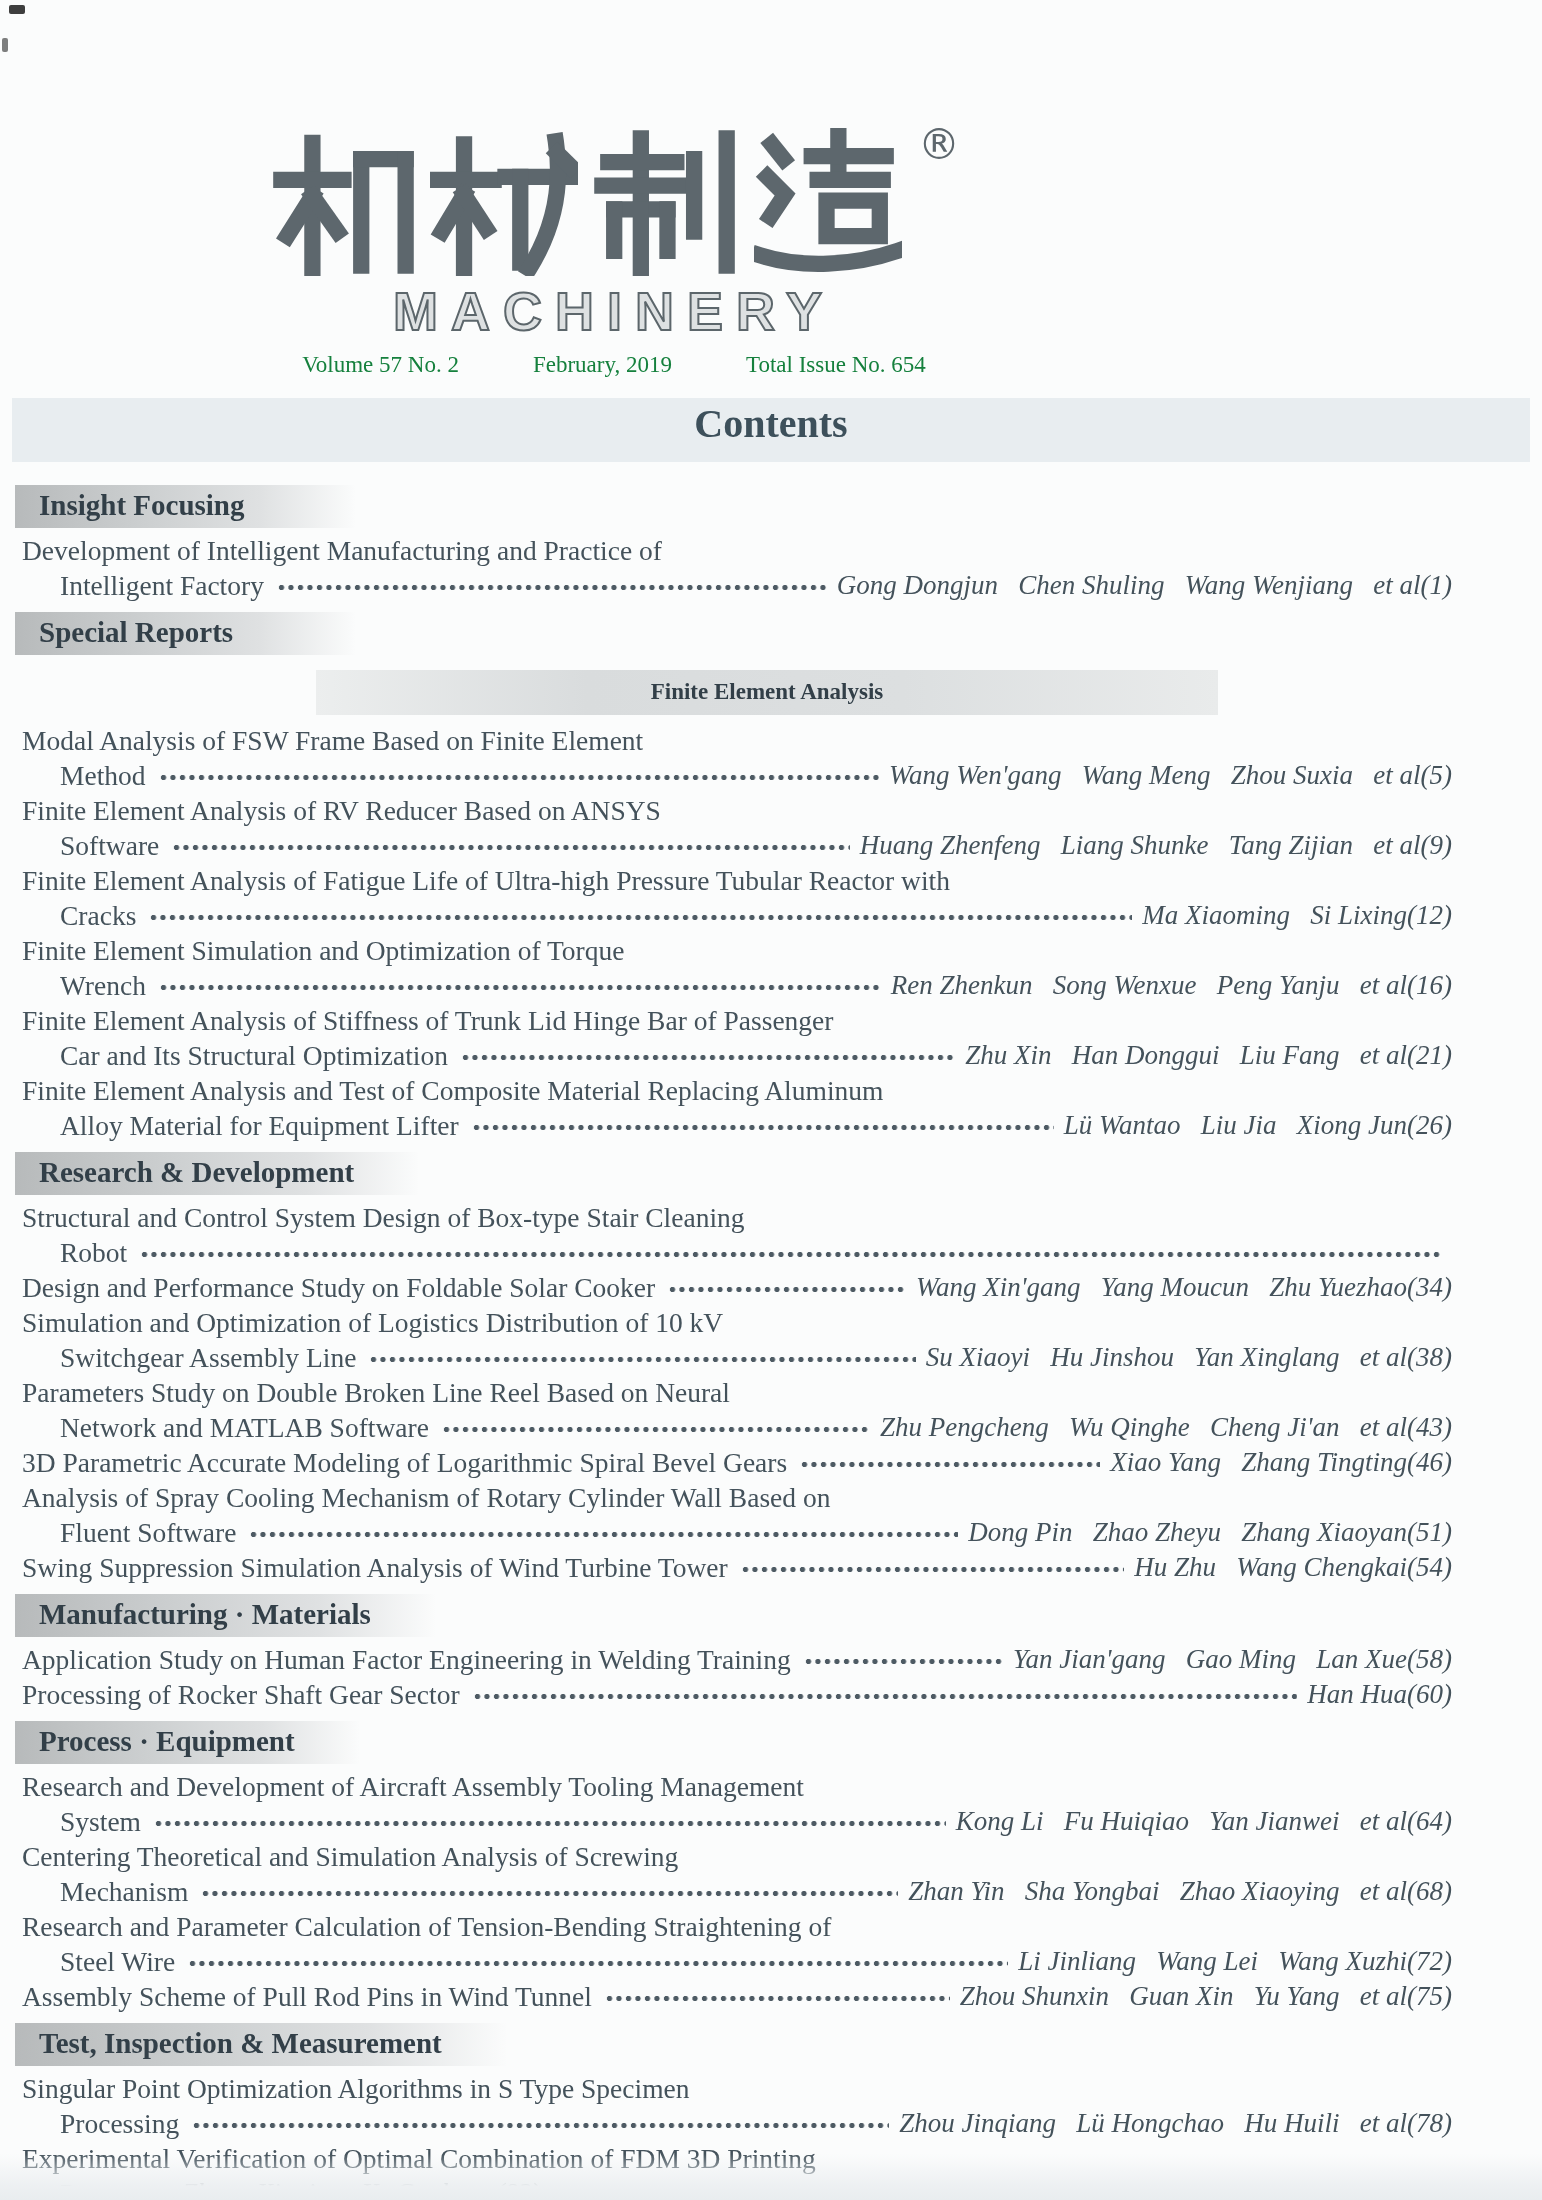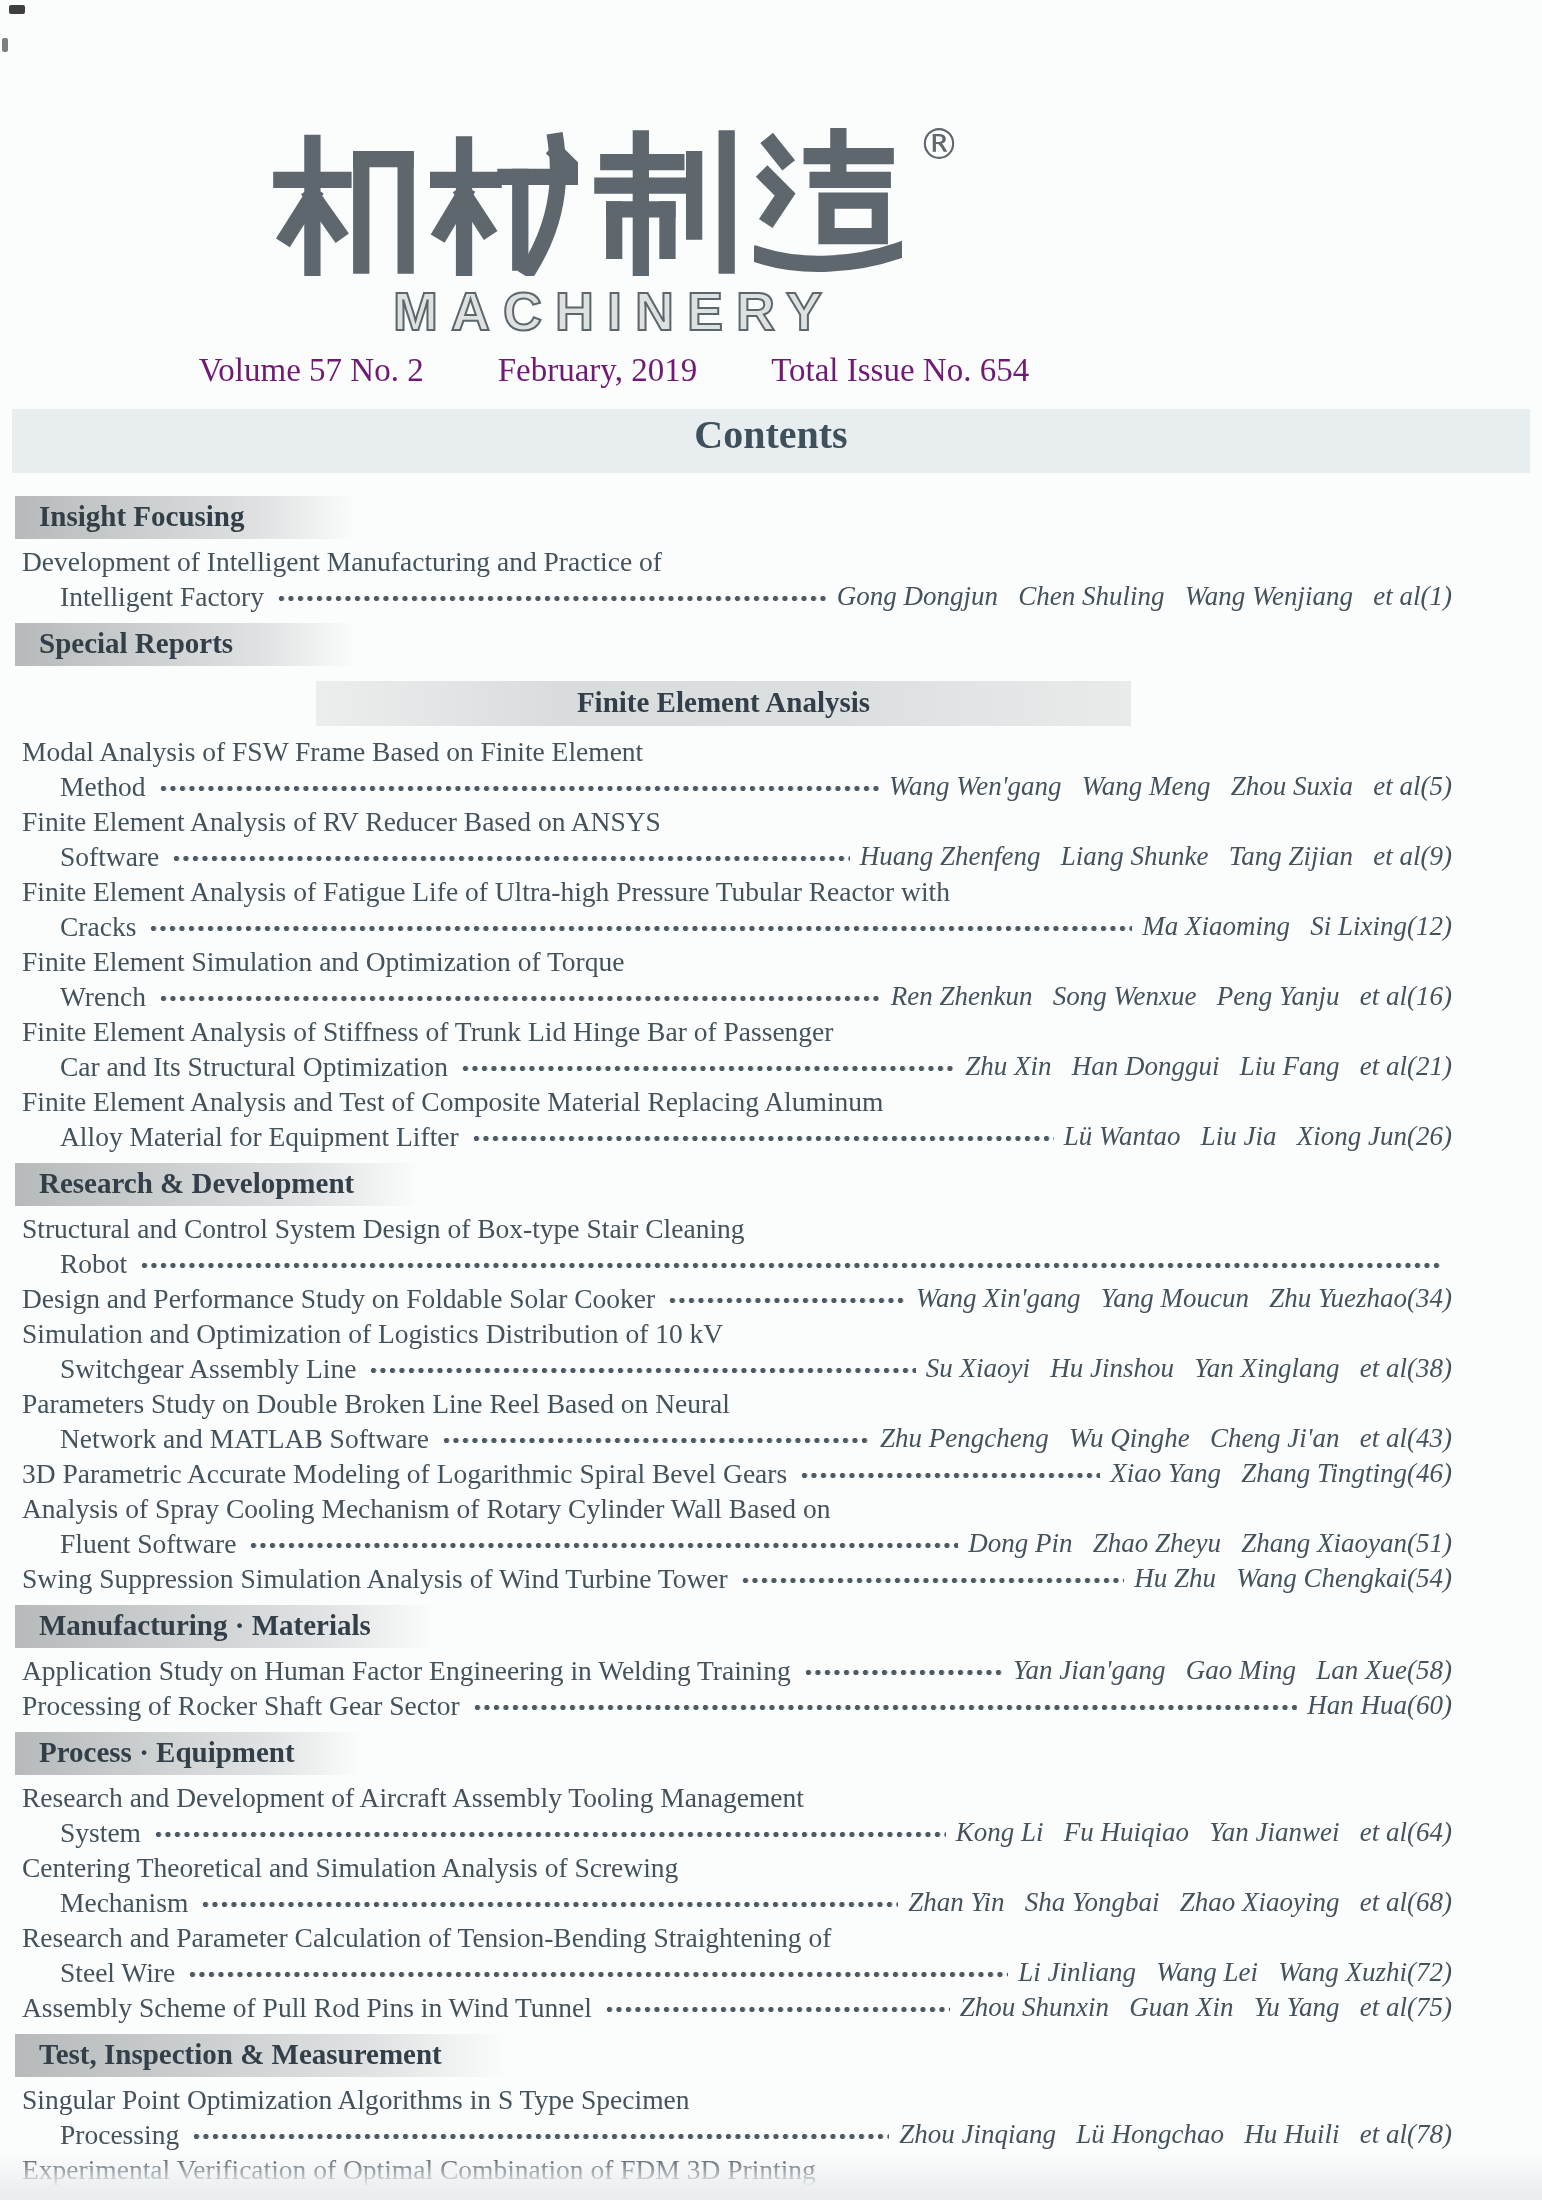--- a/index.html
+++ b/index.html
@@ -25,42 +25,42 @@
   .glyph path{stroke:#5d676d;stroke-width:11;fill:none;stroke-linecap:square;stroke-linejoin:miter;}
   .reg{font-family:"DejaVu Sans","Liberation Sans",sans-serif;font-size:42px;line-height:1;
     color:#5d676d;margin-left:2px;margin-top:-4px;}
   .logo-en{
     font-family:Liberation Sans, sans-serif;
     font-weight:700;font-size:54px;letter-spacing:13px;
     color:rgba(93,103,109,0.18);
     -webkit-text-stroke:2px #5c666b;
     margin-top:4px;
   }
-  .vol-line{display:flex;justify-content:center;gap:74px;font-size:33px;color:#701a75;margin-top:10px;white-space:pre;}
+  .vol-line{display:flex;justify-content:center;gap:74px;font-size:23px;color:#15803d;margin-top:10px;white-space:pre;}
 
   
   .contents-band{
     margin:20px 12px 0 12px;height:64px;line-height:52px;
     background:#e8edf0;text-align:center;
     font-size:40px;font-weight:bold;color:#3d505b;
   }
 
   
   .toc{margin:14px 90px 0 16px;font-size:27.5px;line-height:35px;}
   .sec-head{
     display:inline-block;box-sizing:border-box;min-width:340px;
     margin:9px 0 5px -1px;padding:4px 64px 6px 24px;
     font-weight:bold;font-size:29px;line-height:33px;color:#323f48;
     background:linear-gradient(90deg,#b7babb 0%,#cdd0d1 40%,#dfe1e2 72%,rgba(243,244,244,0.05) 100%);
     white-space:nowrap;
   }
   .sub-head{
-    box-sizing:border-box;width:815px;margin:10px 0 8px 300px;
+    box-sizing:border-box;width:902px;margin:10px 0 8px 300px;
     padding:4px 0 6px 0;text-align:center;
-    font-weight:bold;font-size:29px;color:#323f48;
+    font-weight:bold;font-size:23px;color:#323f48;
     background:linear-gradient(90deg,#eceeee 0%,#d9dcdd 30%,#dcdfe0 65%,#e9ebeb 100%);
   }
   .entry{margin:0;}
   .l1{padding-left:6px;white-space:nowrap;}
   .row{display:flex;align-items:flex-end;}
   .cont{flex:0 0 auto;padding-left:44px;white-space:pre;}
   .t1{flex:0 0 auto;padding-left:6px;white-space:pre;}
   .leader{
     flex:1 1 34px;min-width:34px;height:1em;align-self:center;
     margin:0 10px 0 13px;position:relative;top:2px;

